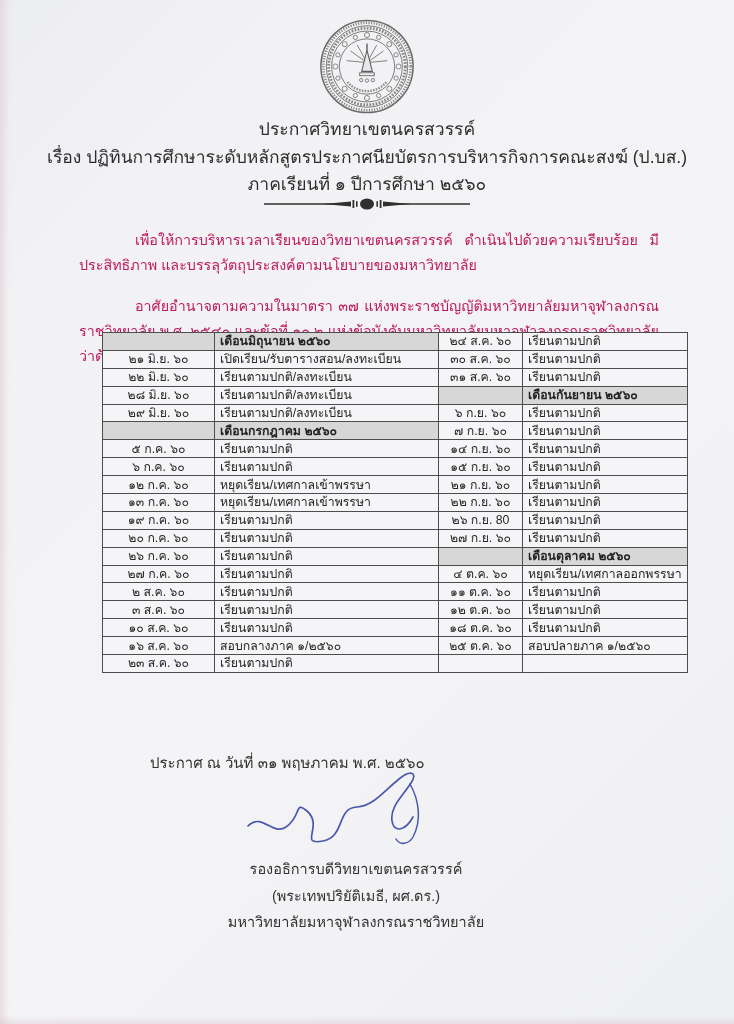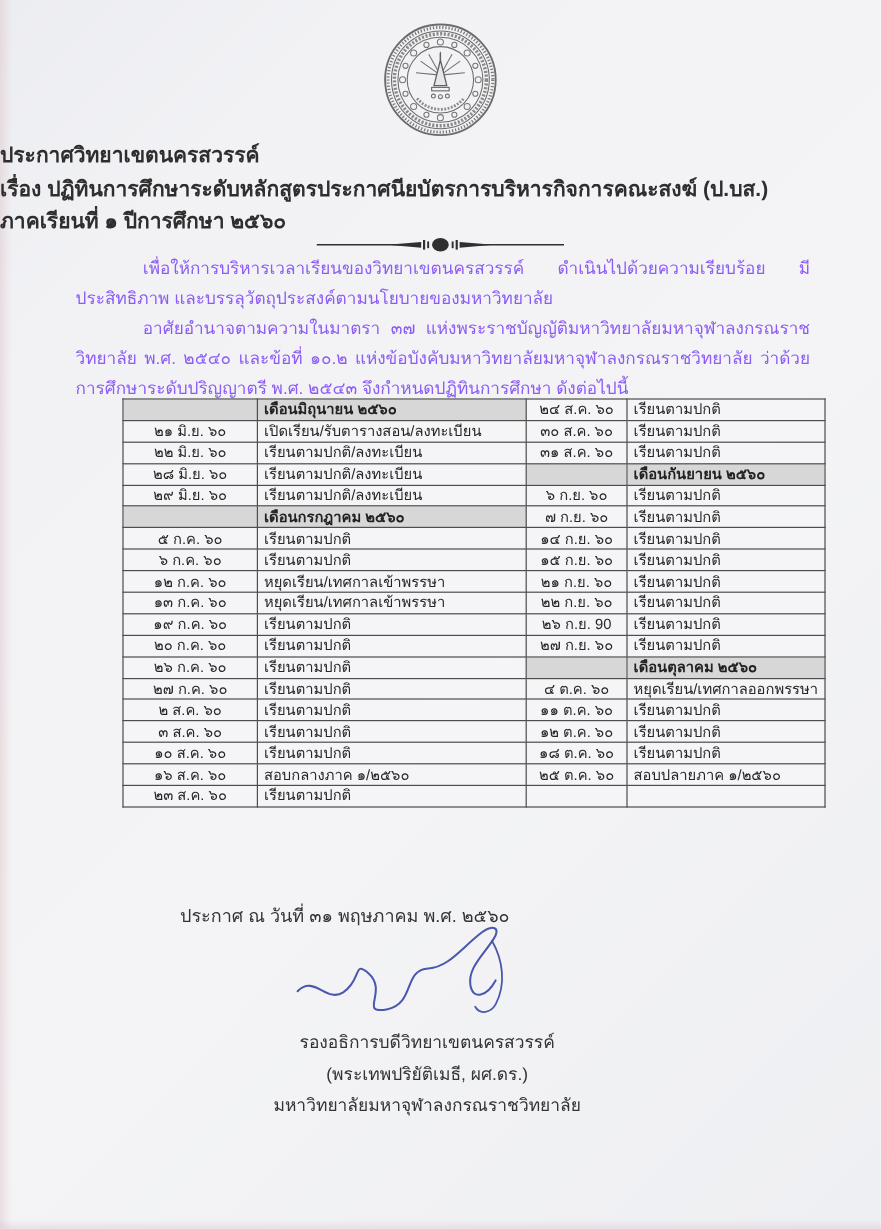--- a/index.html
+++ b/index.html
@@ -9,28 +9,28 @@
     font-family:"Liberation Sans","DejaVu Sans",sans-serif;
     color:#2b2b2b;
   }
   .edge-tint{position:absolute;left:0;top:0;bottom:0;width:10px;
     background:linear-gradient(90deg,rgba(214,182,186,.35),rgba(214,182,186,0));pointer-events:none;}
   .edge-tint-bottom{position:absolute;left:0;right:0;bottom:0;height:8px;
     background:linear-gradient(0deg,rgba(205,180,190,.30),rgba(205,180,190,0));pointer-events:none;}
 
   .seal{position:absolute;top:18px;left:50%;transform:translateX(-50%);}
 
-  .titles{position:absolute;top:116px;left:0;width:734px;
-    font-weight:bold;font-size:17.5px;line-height:27.5px;color:#2e2e2e;}
+  .titles{position:absolute;top:116px;left:0;width:734px;text-align:center;
+    font-weight:normal;font-size:17.5px;line-height:27.5px;color:#2e2e2e;}
 
   .divider{position:absolute;top:196px;left:50%;transform:translateX(-50%);}
 
   .paragraphs{position:absolute;top:212px;left:63px;width:612px;}
-  .paragraphs p{margin:0;text-indent:56px;font-size:14.3px;line-height:25px;
-    text-align:justify;color:#8b5cf6;}
+  .paragraphs p{margin:16px;text-indent:56px;font-size:14.3px;line-height:25px;
+    text-align:justify;color:#be185d;}
 
   .table-wrap{position:absolute;top:332px;left:102px;}
   table.cal{border-collapse:collapse;table-layout:fixed;font-size:12.3px;}
   table.cal td{
     border:1px solid #4d4d4d;height:16.9px;padding:0 5px;
     white-space:nowrap;overflow:hidden;color:#272727;line-height:16px;
     vertical-align:middle;background:#f5f5f7;
   }
   table.cal td.c-date{text-align:center;}
   table.cal td.c-act{text-align:left;}
@@ -188,21 +188,21 @@
         </tr>
         <tr>
           <td class="c-date">๑๓ ก.ค. ๖๐</td>
           <td class="c-act">หยุดเรียน/เทศกาลเข้าพรรษา</td>
           <td class="c-date">๒๒ ก.ย. ๖๐</td>
           <td class="c-act">เรียนตามปกติ</td>
         </tr>
         <tr>
           <td class="c-date">๑๙ ก.ค. ๖๐</td>
           <td class="c-act">เรียนตามปกติ</td>
-          <td class="c-date">๒๖ ก.ย. 90</td>
+          <td class="c-date">๒๖ ก.ย. 80</td>
           <td class="c-act">เรียนตามปกติ</td>
         </tr>
         <tr>
           <td class="c-date">๒๐ ก.ค. ๖๐</td>
           <td class="c-act">เรียนตามปกติ</td>
           <td class="c-date">๒๗ ก.ย. ๖๐</td>
           <td class="c-act">เรียนตามปกติ</td>
         </tr>
         <tr>
           <td class="c-date">๒๖ ก.ค. ๖๐</td>

